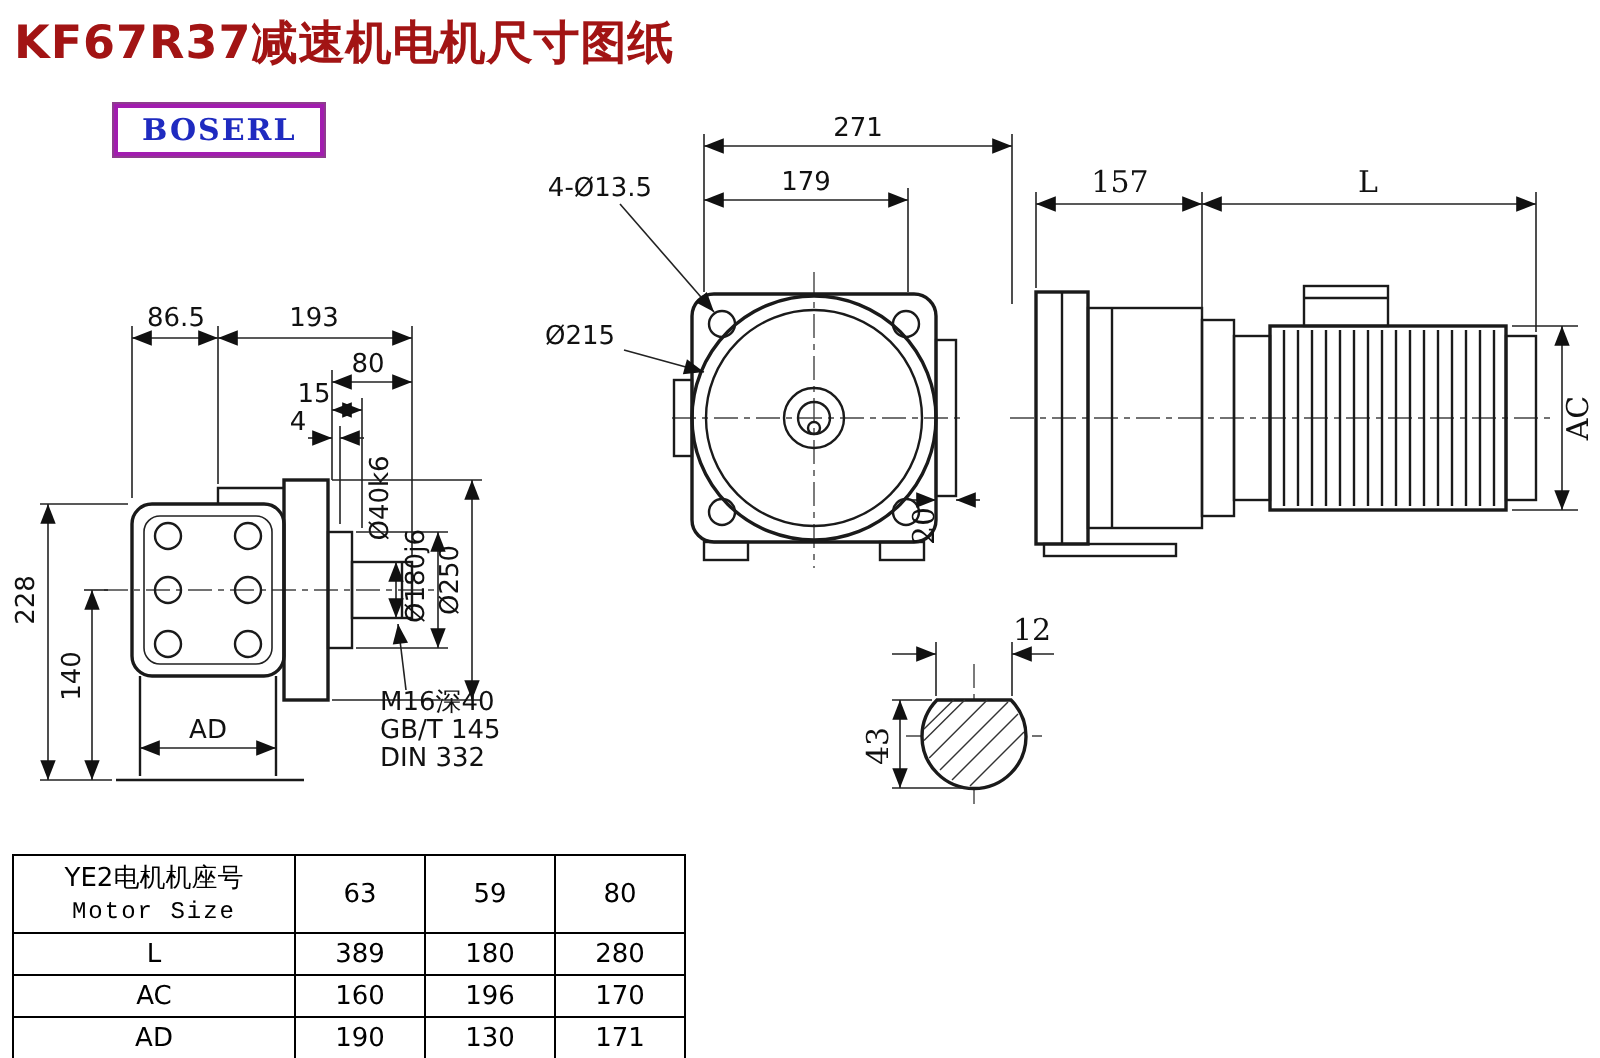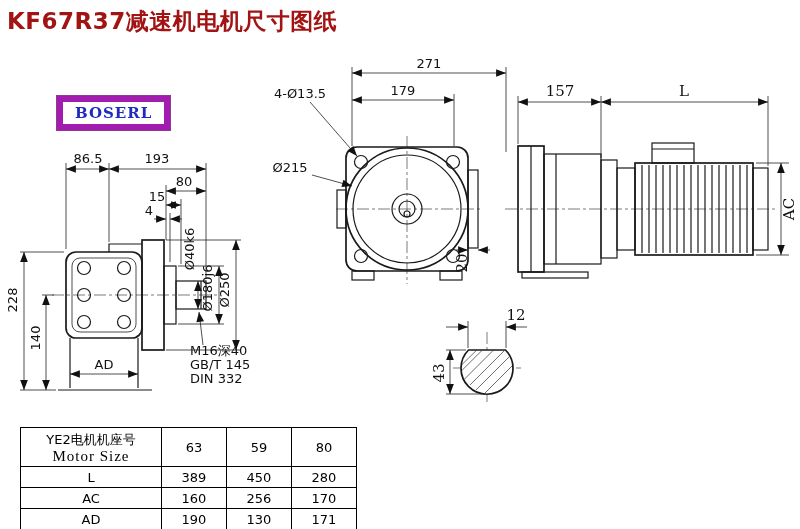--- a/index.html
+++ b/index.html
@@ -1,44 +1,44 @@
 <!DOCTYPE html>
 <html><head>
 <meta charset="utf-8">
 <style>
   html,body{margin:0;padding:0;background:#fff;}
   body{width:800px;height:529px;overflow:hidden;font-family:"DejaVu Sans",sans-serif;}
   #stage{position:relative;width:660px;height:529px;background:#ffffff;}
   .page-title{position:absolute;left:7px;top:6px;font-size:23px;font-weight:bold;
               color:#a21414;letter-spacing:0.5px;white-space:nowrap;}
   .brand-logo{position:absolute;left:57px;top:52px;padding:2px 12px;
-              border:6px solid #a21caf;box-shadow:0 0 0 1px #8e3b8e;
+              border:2px solid #a21caf;box-shadow:0 0 0 1px #8e3b8e;
               color:#1f2bc0;font-family:"DejaVu Serif",serif;font-weight:bold;
-              font-size:15px;letter-spacing:1px;background:#fff;margin-top:44px;}
+              font-size:15px;letter-spacing:1px;background:#fff;}
   svg#draw{position:absolute;left:0;top:0;}
   
   .part{fill:none;stroke:#1a1a1a;stroke-width:1.2;}
   .thick{stroke-width:1.7;}
   .fillw{fill:#ffffff;}
   .dim{fill:none;stroke:#222;stroke-width:0.8;}
   .cl{fill:none;stroke:#444;stroke-width:0.7;stroke-dasharray:12 3 3 3;}
   .hatch{stroke:#333;stroke-width:0.7;}
   text.d{font-family:"DejaVu Sans",sans-serif;font-size:13px;fill:#111;}
   text.big{font-family:"DejaVu Serif",serif;font-size:15px;fill:#111;}
   
-  .size-table{position:absolute;left:20px;top:427px;border-collapse:collapse;
+  .size-table{position:absolute;left:6px;top:427px;border-collapse:collapse;
               table-layout:fixed;background:#fff;}
   .size-table td,.size-table th{border:1px solid #000;text-align:center;
               font-weight:normal;font-size:13px;color:#000;padding:0;}
   .size-table .c0{width:140px;}
   .size-table .cv{width:64px;text-align:center;}
   .size-table tr.hdr th{height:38px;}
   .size-table tr.row td{height:20px;}
   .size-table .cn{font-size:13px;line-height:17px;}
-  .size-table .en{font-family:Liberation Serif, serif;font-size:15px;line-height:16px;letter-spacing:1px;}
+  .size-table .en{font-family:Liberation Mono, monospace;font-size:12px;line-height:16px;letter-spacing:1px;}
 </style>
 </head>
 <body>
 
 <div id="stage">
 
   <div class="page-title">KF67R37减速机电机尺寸图纸</div>
   <div class="brand-logo">BOSERL</div>
 
   <svg id="draw" width="800" height="529" viewBox="0 0 800 529">
@@ -224,27 +224,27 @@
           <div class="cn">YE2电机机座号</div>
           <div class="en">Motor Size</div>
         </th>
         <th class="cv">63</th>
         <th class="cv">59</th>
         <th class="cv">80</th>
       </tr>
       <tr class="row">
         <td class="c0">L</td>
         <td class="cv">389</td>
-        <td class="cv">450</td>
+        <td class="cv">180</td>
         <td class="cv">280</td>
       </tr>
       <tr class="row">
         <td class="c0">AC</td>
         <td class="cv">160</td>
-        <td class="cv">256</td>
+        <td class="cv">196</td>
         <td class="cv">170</td>
       </tr>
       <tr class="row">
         <td class="c0">AD</td>
         <td class="cv">190</td>
         <td class="cv">130</td>
         <td class="cv">171</td>
       </tr>
     </tbody>
   </table>

